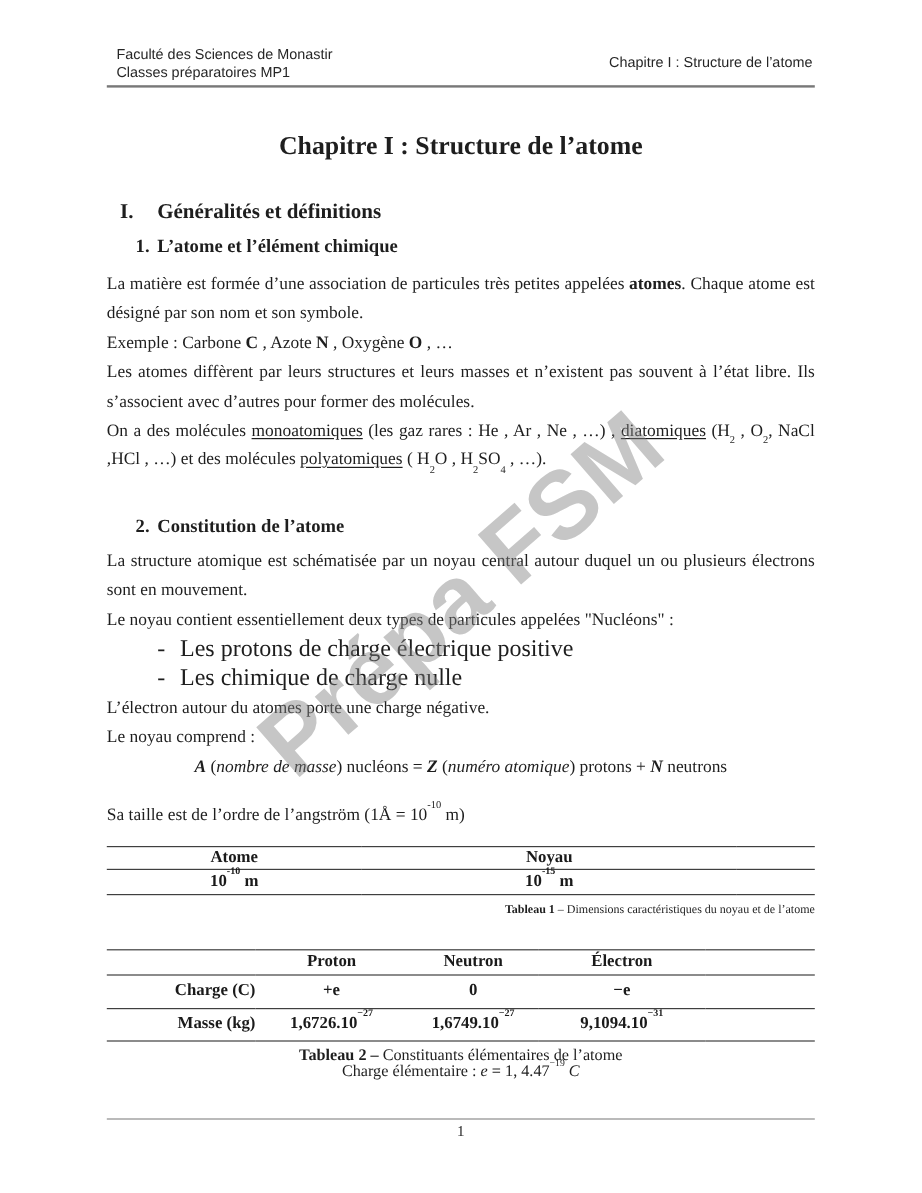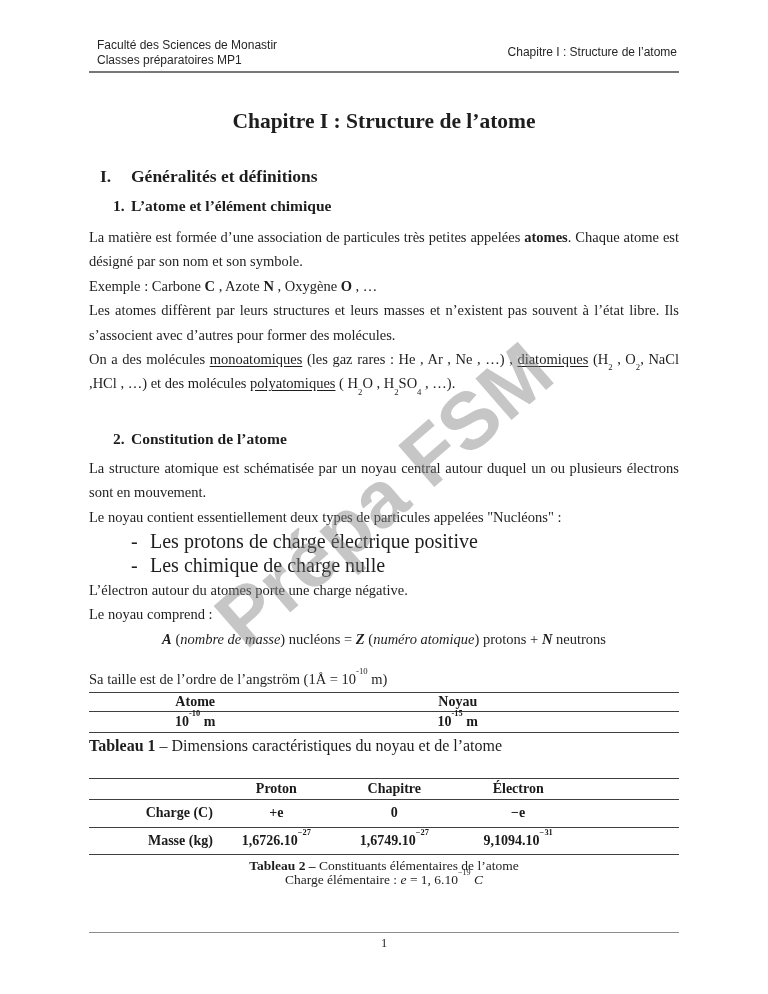--- a/index.html
+++ b/index.html
@@ -32,36 +32,36 @@
   .first-p{margin-top:9px;}
   .li{margin:0 89px;padding-left:42px;font-size:20px;line-height:24.4px;}
   .li .dash{display:inline-block;width:19px;}
   .mt13{}
   .mt16{margin-top:16px;}
   .formula{margin:0 89px;font-size:14.5px;line-height:24.4px;text-align:center;}
 
   
   table{border-collapse:collapse;width:590px;margin:0 89px;table-layout:fixed;
         font-size:14px;color:#1a1a1a;}
-  .tbl{margin-top:0;}
+  .tbl{margin-top:13px;}
   .tbl2{margin-top:22px;}
   td{padding:0;vertical-align:middle;font-weight:bold;}
   .c{text-align:center;}
   .lab{text-align:right;padding-left:8px;}
   .t1 tr{border-top:1.5px solid #3f3f3f;}
   .t1{border-bottom:1.5px solid #3f3f3f;}
   .t1 .r1 td{height:18px;}
   .t1 .r2 td{height:20px;}
   .t2 tr{border-top:1.5px solid #3f3f3f;}
   .t2{border-bottom:1.5px solid #3f3f3f;}
   .t2 .hrow td{height:20px;}
   .t2 .crow td{height:27px;}
   .t2 .mrow td{height:26px;}
 
-  .caption{margin:3px 89px 0 89px;text-align:left;font-size:16px;line-height:20px;}
+  .caption{margin:3px 89px 0 89px;text-align:right;font-size:10px;line-height:20px;}
   .caption2{margin:4px 89px 0 89px;text-align:center;font-size:13.5px;line-height:14.5px;}
   .caption2 .cap-line{display:block;}
 
   
   .watermark{position:absolute;left:78px;top:420px;width:612px;height:150px;
              display:flex;align-items:center;justify-content:center;
              font-family:"Liberation Sans",sans-serif;font-weight:600;font-size:80px;
              color:rgba(128,128,128,0.45);transform:rotate(-41deg);
              pointer-events:none;z-index:3;white-space:nowrap;}
 
@@ -145,21 +145,21 @@
         <col style="width:21%">
         <col style="width:21.5%">
         <col style="width:18.5%">
         <col style="width:23.5%">
         <col style="width:15.5%">
       </colgroup>
     <tbody>
         <tr class="hrow">
       <td></td>
       <td class="c">Proton</td>
-      <td class="c">Chapitre</td>
+      <td class="c">Neutron</td>
       <td class="c">Électron</td>
       <td></td>
     </tr>
     <tr class="crow">
       <td class="lab">Charge (C)</td>
       <td class="c">+e</td>
       <td class="c">0</td>
       <td class="c">−e</td>
       <td></td>
     </tr>
@@ -167,20 +167,20 @@
       <td class="lab">Masse (kg)</td>
       <td class="c"><span class="b">1,6726.10</span><sup class="b">−27</sup></td>
       <td class="c"><span class="b">1,6749.10</span><sup class="b">−27</sup></td>
       <td class="c"><span class="b">9,1094.10</span><sup class="b">−31</sup></td>
       <td></td>
     </tr>
   </tbody>
     </table>
   <div class="caption2">
     <span class="cap-line"><span class="b">Tableau 2 –</span><span> Constituants élémentaires de l’atome</span></span>
-    <span class="cap-line"><span>Charge élémentaire : </span><span class="i">e</span><span> = 1, 6.10</span><sup>−19</sup><span> </span><span class="i">C</span></span>
+    <span class="cap-line"><span>Charge élémentaire : </span><span class="i">e</span><span> = 1, 4.47</span><sup>−19</sup><span> </span><span class="i">C</span></span>
   </div>
 
   <footer class="ftr">
     <div class="pagenum">1</div>
   </footer>
 
 </div>
 
 </body></html>

